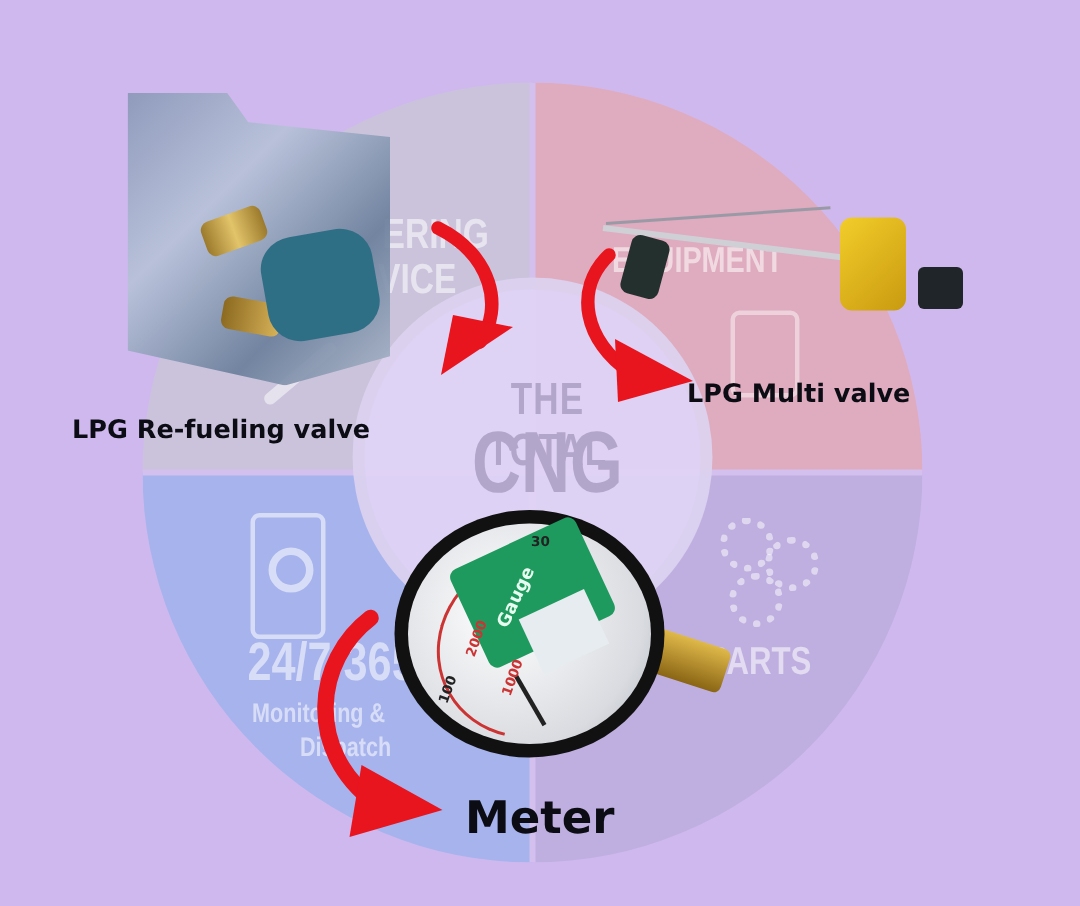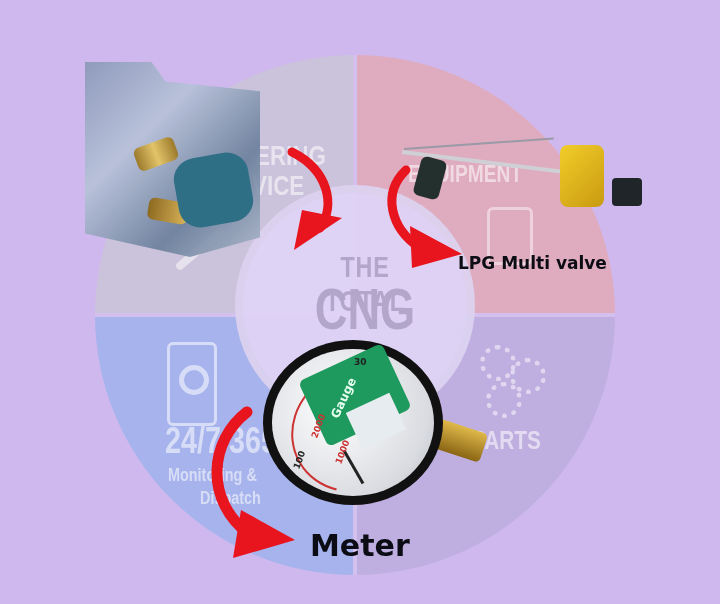--- a/index.html
+++ b/index.html
@@ -241,15 +241,16 @@
   </svg>
   <svg class="arrow" style="left:382px;top:168px;width:90px;height:110px;" viewBox="0 0 90 110">
     <path d="M24 2 C 0 25, 8 60, 38 80" stroke="#e8141e" stroke-width="9" fill="none" stroke-linecap="round"></path>
     <polygon points="28,58 80,86 30,100" fill="#e8141e"></polygon>
   </svg>
   <svg class="arrow" style="left:205px;top:410px;width:100px;height:160px;" viewBox="0 0 100 160">
     <path d="M42 2 C 5 30, -2 90, 45 125" stroke="#e8141e" stroke-width="11" fill="none" stroke-linecap="round"></path>
     <polygon points="36,100 90,130 28,148" fill="#e8141e"></polygon>
   </svg>
 
+  <div class="caption cap-refuel">LPG Re-fueling valve</div>
   <div class="caption cap-multi">LPG Multi valve</div>
   <div class="caption cap-meter">Meter</div>
 </div>
 
 </body></html>

